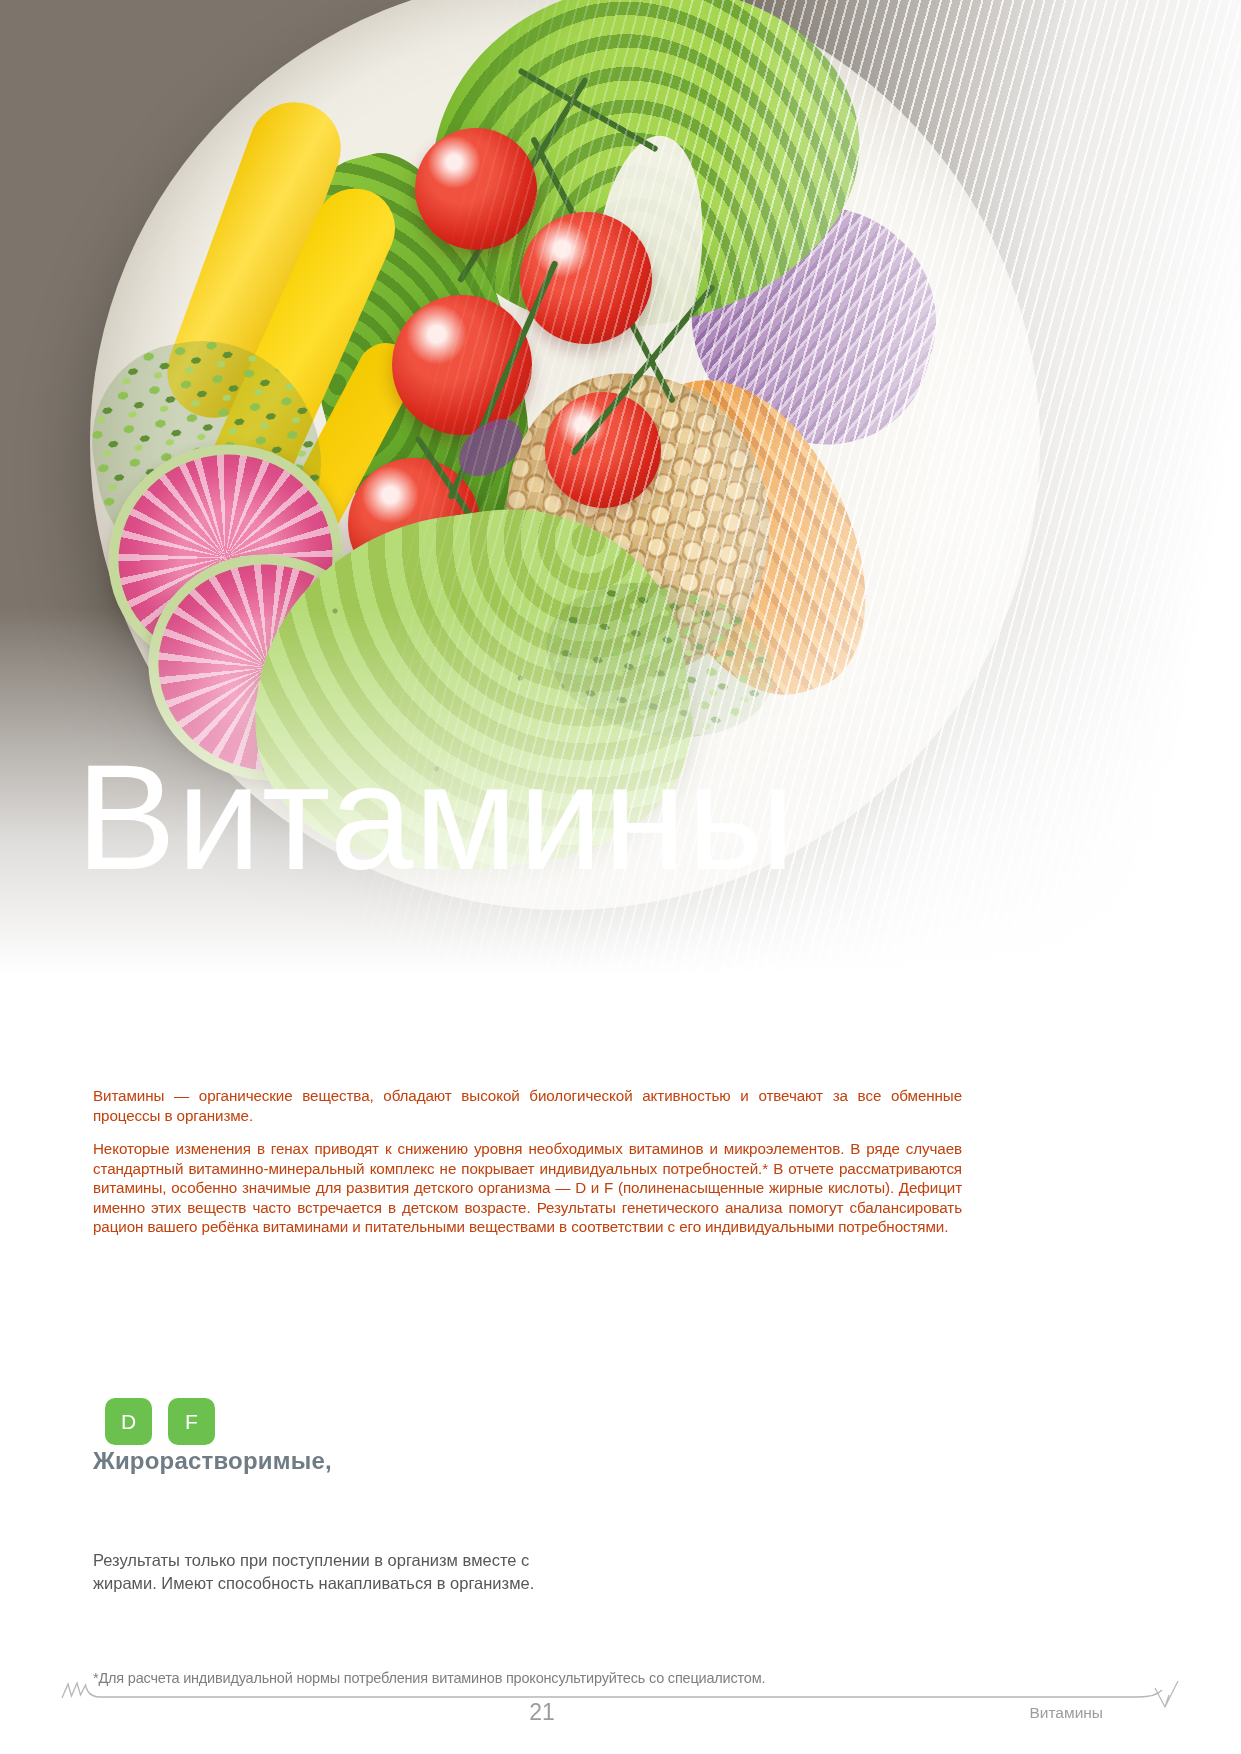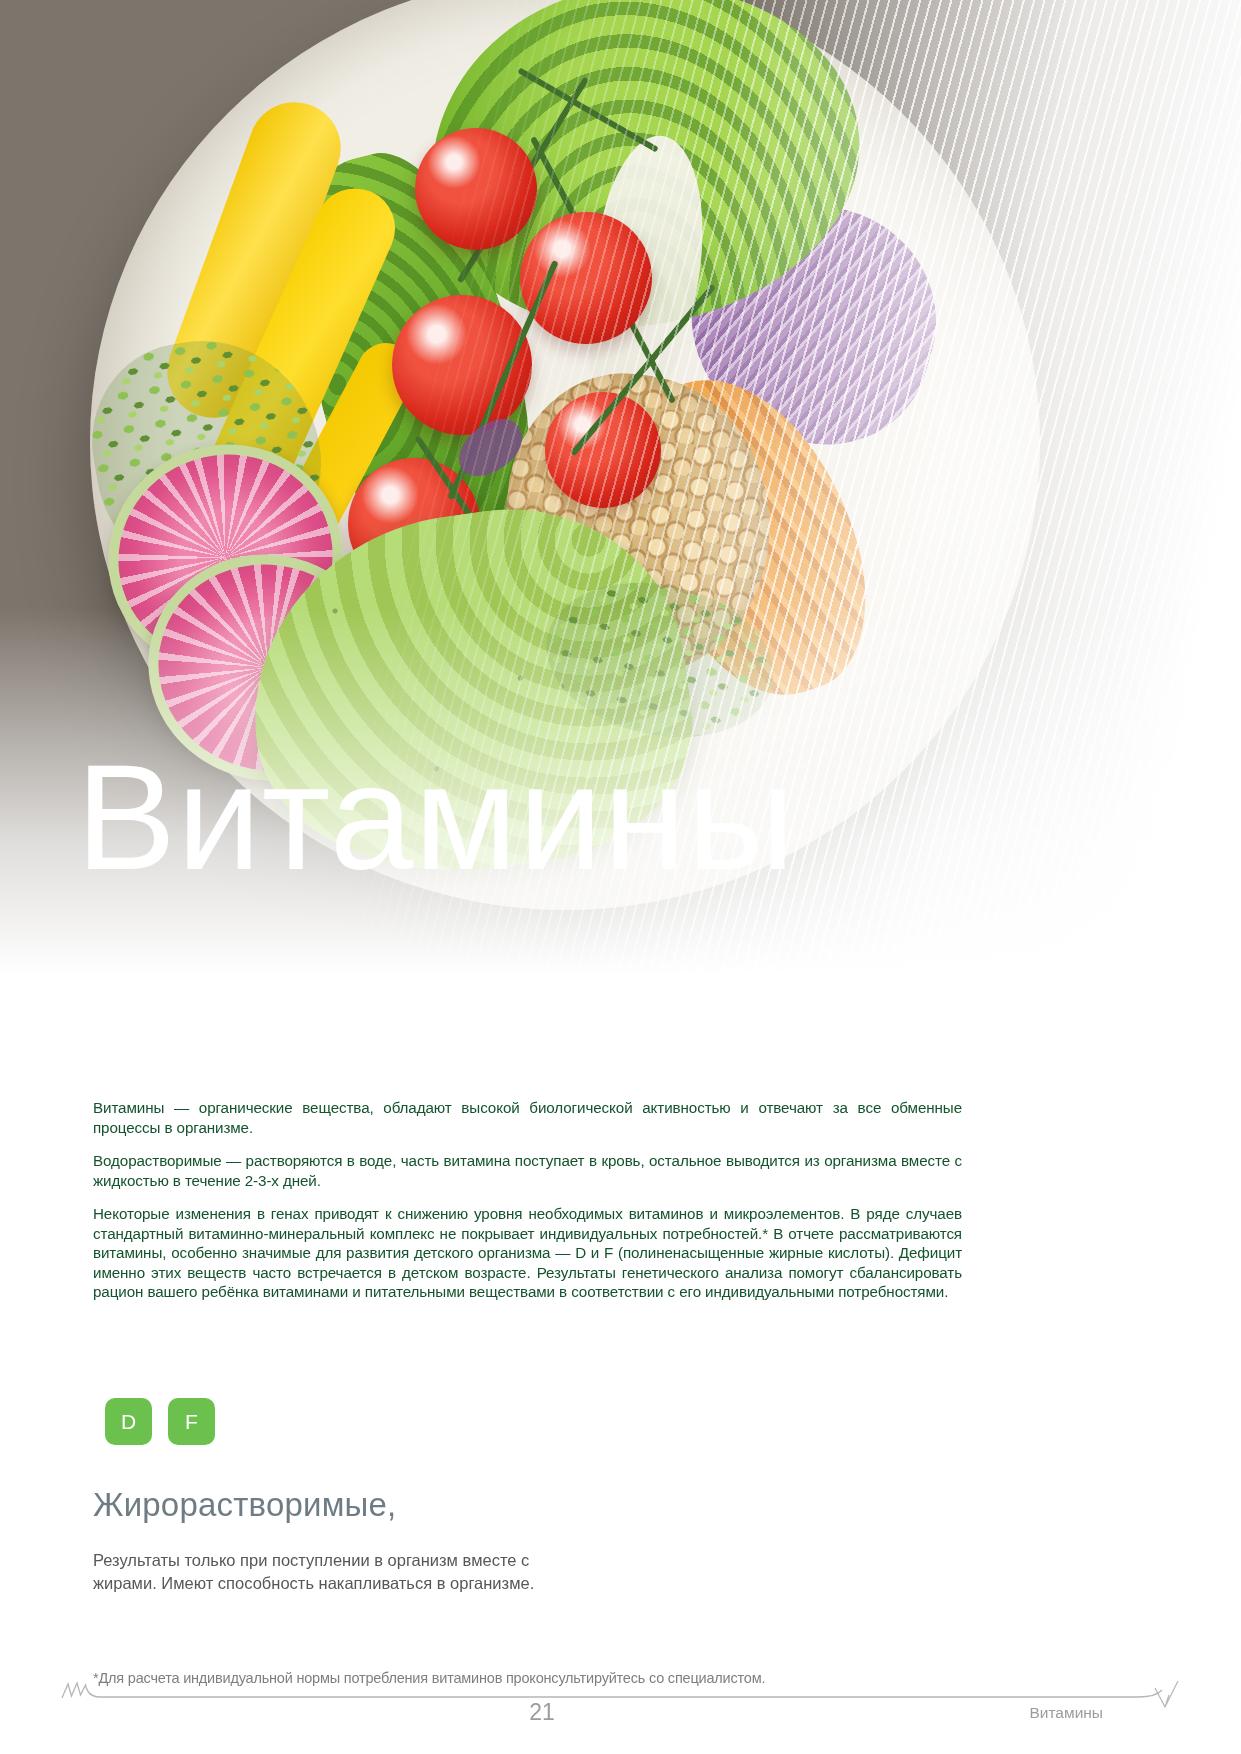--- a/index.html
+++ b/index.html
@@ -137,33 +137,33 @@
     background:linear-gradient(to bottom, rgba(255,255,255,0) 0 58%, rgba(255,255,255,.75) 80%, #fff 93%);
   }
   .hero-title{
     position:absolute;left:76px;top:742px;
     font-size:150px;line-height:150px;font-weight:300;letter-spacing:1px;color:#ffffff;
     white-space:nowrap;
   }
   
   .intro{position:absolute;left:93px;top:1086px;width:869px;}
   .intro p{
-    margin:12px 0 14px 0;font-size:15.2px;line-height:19.5px;color:#14532d;
+    margin:0 0 14px 0;font-size:15.2px;line-height:19.5px;color:#c2410c;
     text-align:justify;letter-spacing:-0.1px;
   }
   
   .badges{position:absolute;left:105px;top:1398px;display:flex;gap:16px;}
   .badge{
     width:47px;height:47px;border-radius:10px;background:#6cc04d;
     display:flex;align-items:center;justify-content:center;
     color:#fff;font-size:21px;font-weight:400;
   }
   .block-heading{
     position:absolute;left:93px;top:1444px;
-    font-size:33px;line-height:34px;color:#6f7c84;font-weight:400;letter-spacing:.2px;margin-top:44px;
+    font-size:24px;line-height:34px;color:#6f7c84;font-weight:700;letter-spacing:.2px;
   }
   .block-desc{
     position:absolute;left:93px;top:1549px;width:500px;
     font-size:16.5px;line-height:23px;color:#565758;
   }
   
   .footnote{
     position:absolute;left:93px;top:1670px;
     font-size:14.5px;color:#7e7f81;letter-spacing:-0.2px;text-align:center;
   }
@@ -211,21 +211,20 @@
   <div class="blob avocado"></div>
   <div class="blob micro micro-bottom"></div>
   <div class="stripes"></div>
   <div class="fade-right"></div>
   <div class="fade-bottom"></div>
   <div class="hero-title">Витамины</div>
 </div>
 
 <div class="intro">
   <p>Витамины — органические вещества, обладают высокой биологической активностью и отвечают за все обменные процессы в организме.</p>
-  <p>Водорастворимые — растворяются в воде, часть витамина поступает в кровь, остальное выводится из организма вместе с жидкостью в течение 2-3-х дней.</p>
   <p>Некоторые изменения в генах приводят к снижению уровня необходимых витаминов и микроэлементов. В ряде случаев стандартный витаминно-минеральный комплекс не покрывает индивидуальных потребностей.* В отчете рассматриваются витамины, особенно значимые для развития детского организма — D и F (полиненасыщенные жирные кислоты). Дефицит именно этих веществ часто встречается в детском возрасте. Результаты генетического анализа помогут сбалансировать рацион вашего ребёнка витаминами и питательными веществами в соответствии с его индивидуальными потребностями.</p>
 </div>
 
 <div class="badges">
   <div class="badge">D</div>
   <div class="badge">F</div>
 </div>
 <div class="block-heading">
   <div>Жирорастворимые,</div>
 </div>

